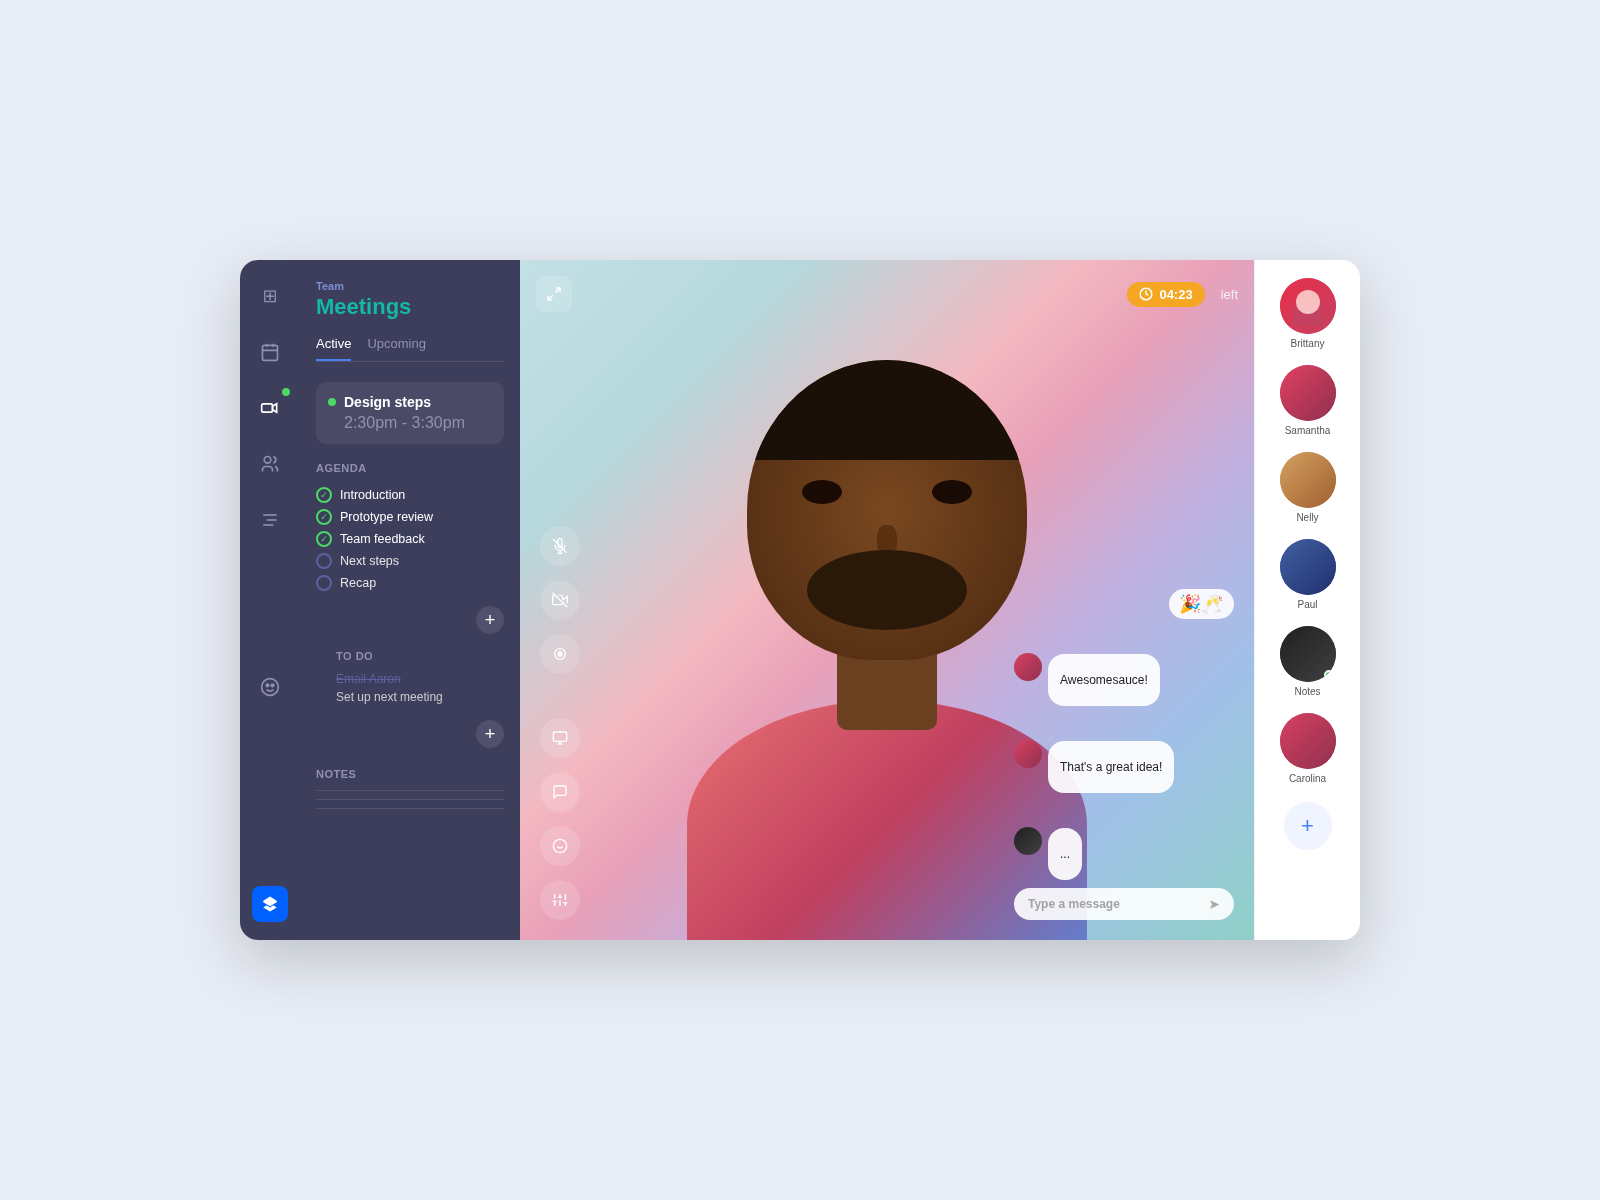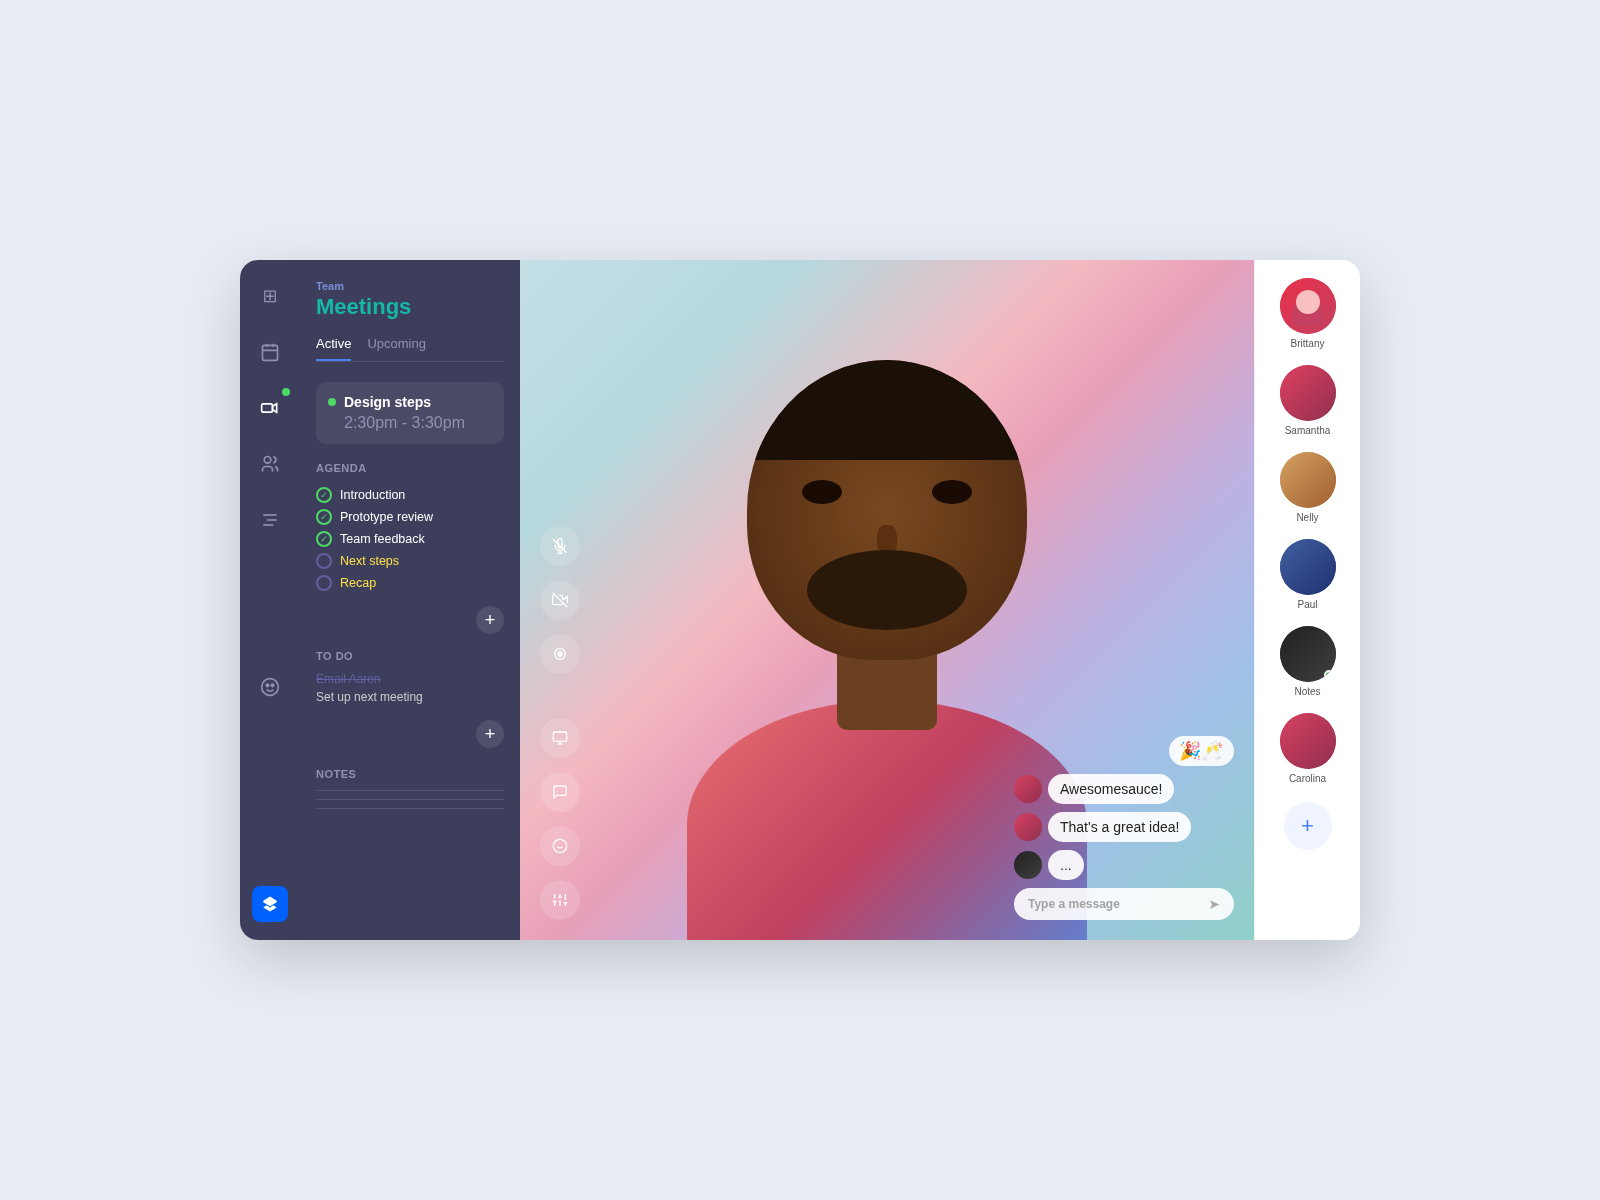--- a/index.html
+++ b/index.html
@@ -167,21 +167,21 @@
       align-items: center;
       justify-content: center;
       color: #4cd964;
       font-size: 9px;
     }
     .agenda-item .check-icon.empty {
       border-color: #6060a0;
       color: transparent;
     }
     .agenda-item span {
-      color: #fde047;
+      color: #e5e5e5;
     }
     .agenda-item.done span {
       color: #fff;
     }
     .add-btn {
       width: 28px;
       height: 28px;
       border-radius: 50%;
       background: rgba(255,255,255,0.1);
       display: flex;
@@ -189,20 +189,21 @@
       justify-content: center;
       color: #fff;
       font-size: 18px;
       cursor: pointer;
       margin-bottom: 16px;
       align-self: flex-end;
     }
     
     .todo-section {
       margin-bottom: 12px;
+      margin-left: 20px;
     }
     .todo-item-crossed {
       color: #6060a0;
       font-size: 12px;
       text-decoration: line-through;
       margin-bottom: 4px;
     }
     .todo-item {
       color: #ccc;
       font-size: 12px;
@@ -326,24 +327,25 @@
     }
     .chat-msg {
       display: flex;
       align-items: center;
       gap: 6px;
       margin-bottom: 8px;
     }
     .chat-bubble {
       background: rgba(255,255,255,0.92);
       border-radius: 16px;
-      padding: 7px 12px;
-      font-size: 14px;
+      padding: 19px 12px;
+      font-size: 12px;
       color: #222;
       font-weight: 500;
+      margin-top: 27px;
     }
     .chat-input-row {
       background: rgba(255,255,255,0.9);
       border-radius: 20px;
       padding: 8px 14px;
       display: flex;
       align-items: center;
       gap: 8px;
     }
     .chat-input-placeholder {
@@ -552,20 +554,40 @@
             <div style="position:absolute;top:120px;right:55px;width:40px;height:24px;background:#1a0a04;border-radius:50%;"></div>
 
             <div style="position:absolute;top:165px;left:50%;transform:translateX(-50%);width:20px;height:30px;background:#5a3010;border-radius:40%;"></div>
 
             <div style="position:absolute;bottom:30px;left:50%;transform:translateX(-50%);width:160px;height:80px;background:#2a1808;border-radius:50%;"></div>
           </div>
         </div>
       </div>
     </div>
 
+    <div class="video-top-controls">
+      <div class="expand-btn">
+        <svg width="16" height="16" viewBox="0 0 24 24" fill="none" stroke="white" stroke-width="2.5">
+          <polyline points="15 3 21 3 21 9"></polyline>
+            <polyline points="9 21 3 21 3 15"></polyline>
+          <line x1="21" y1="3" x2="14" y2="10"></line>
+            <line x1="3" y1="21" x2="10" y2="14"></line>
+        </svg>
+      </div>
+      <div style="display:flex;align-items:center;gap:8px;">
+        <div class="timer-badge">
+          <svg width="14" height="14" viewBox="0 0 24 24" fill="none" stroke="white" stroke-width="2.5">
+              <circle cx="12" cy="12" r="10"></circle>
+              <polyline points="12 6 12 12 16 14"></polyline>
+            </svg>
+          <span>04:23</span>
+        </div>
+        <span class="left-label">left</span>
+      </div>
+    </div>
 
     <div class="video-left-controls">
       <div class="control-btn">
         <svg width="16" height="16" viewBox="0 0 24 24" fill="none" stroke="white" stroke-width="2">
             <path d="M12 1a3 3 0 0 0-3 3v8a3 3 0 0 0 6 0V4a3 3 0 0 0-3-3z"></path>
             <path d="M19 10v2a7 7 0 0 1-14 0v-2"></path>
             <line x1="12" y1="19" x2="12" y2="23"></line>
             <line x1="8" y1="23" x2="16" y2="23"></line>
             <line x1="2" y1="2" x2="22" y2="22" stroke="white" stroke-width="2"></line>
           </svg>

